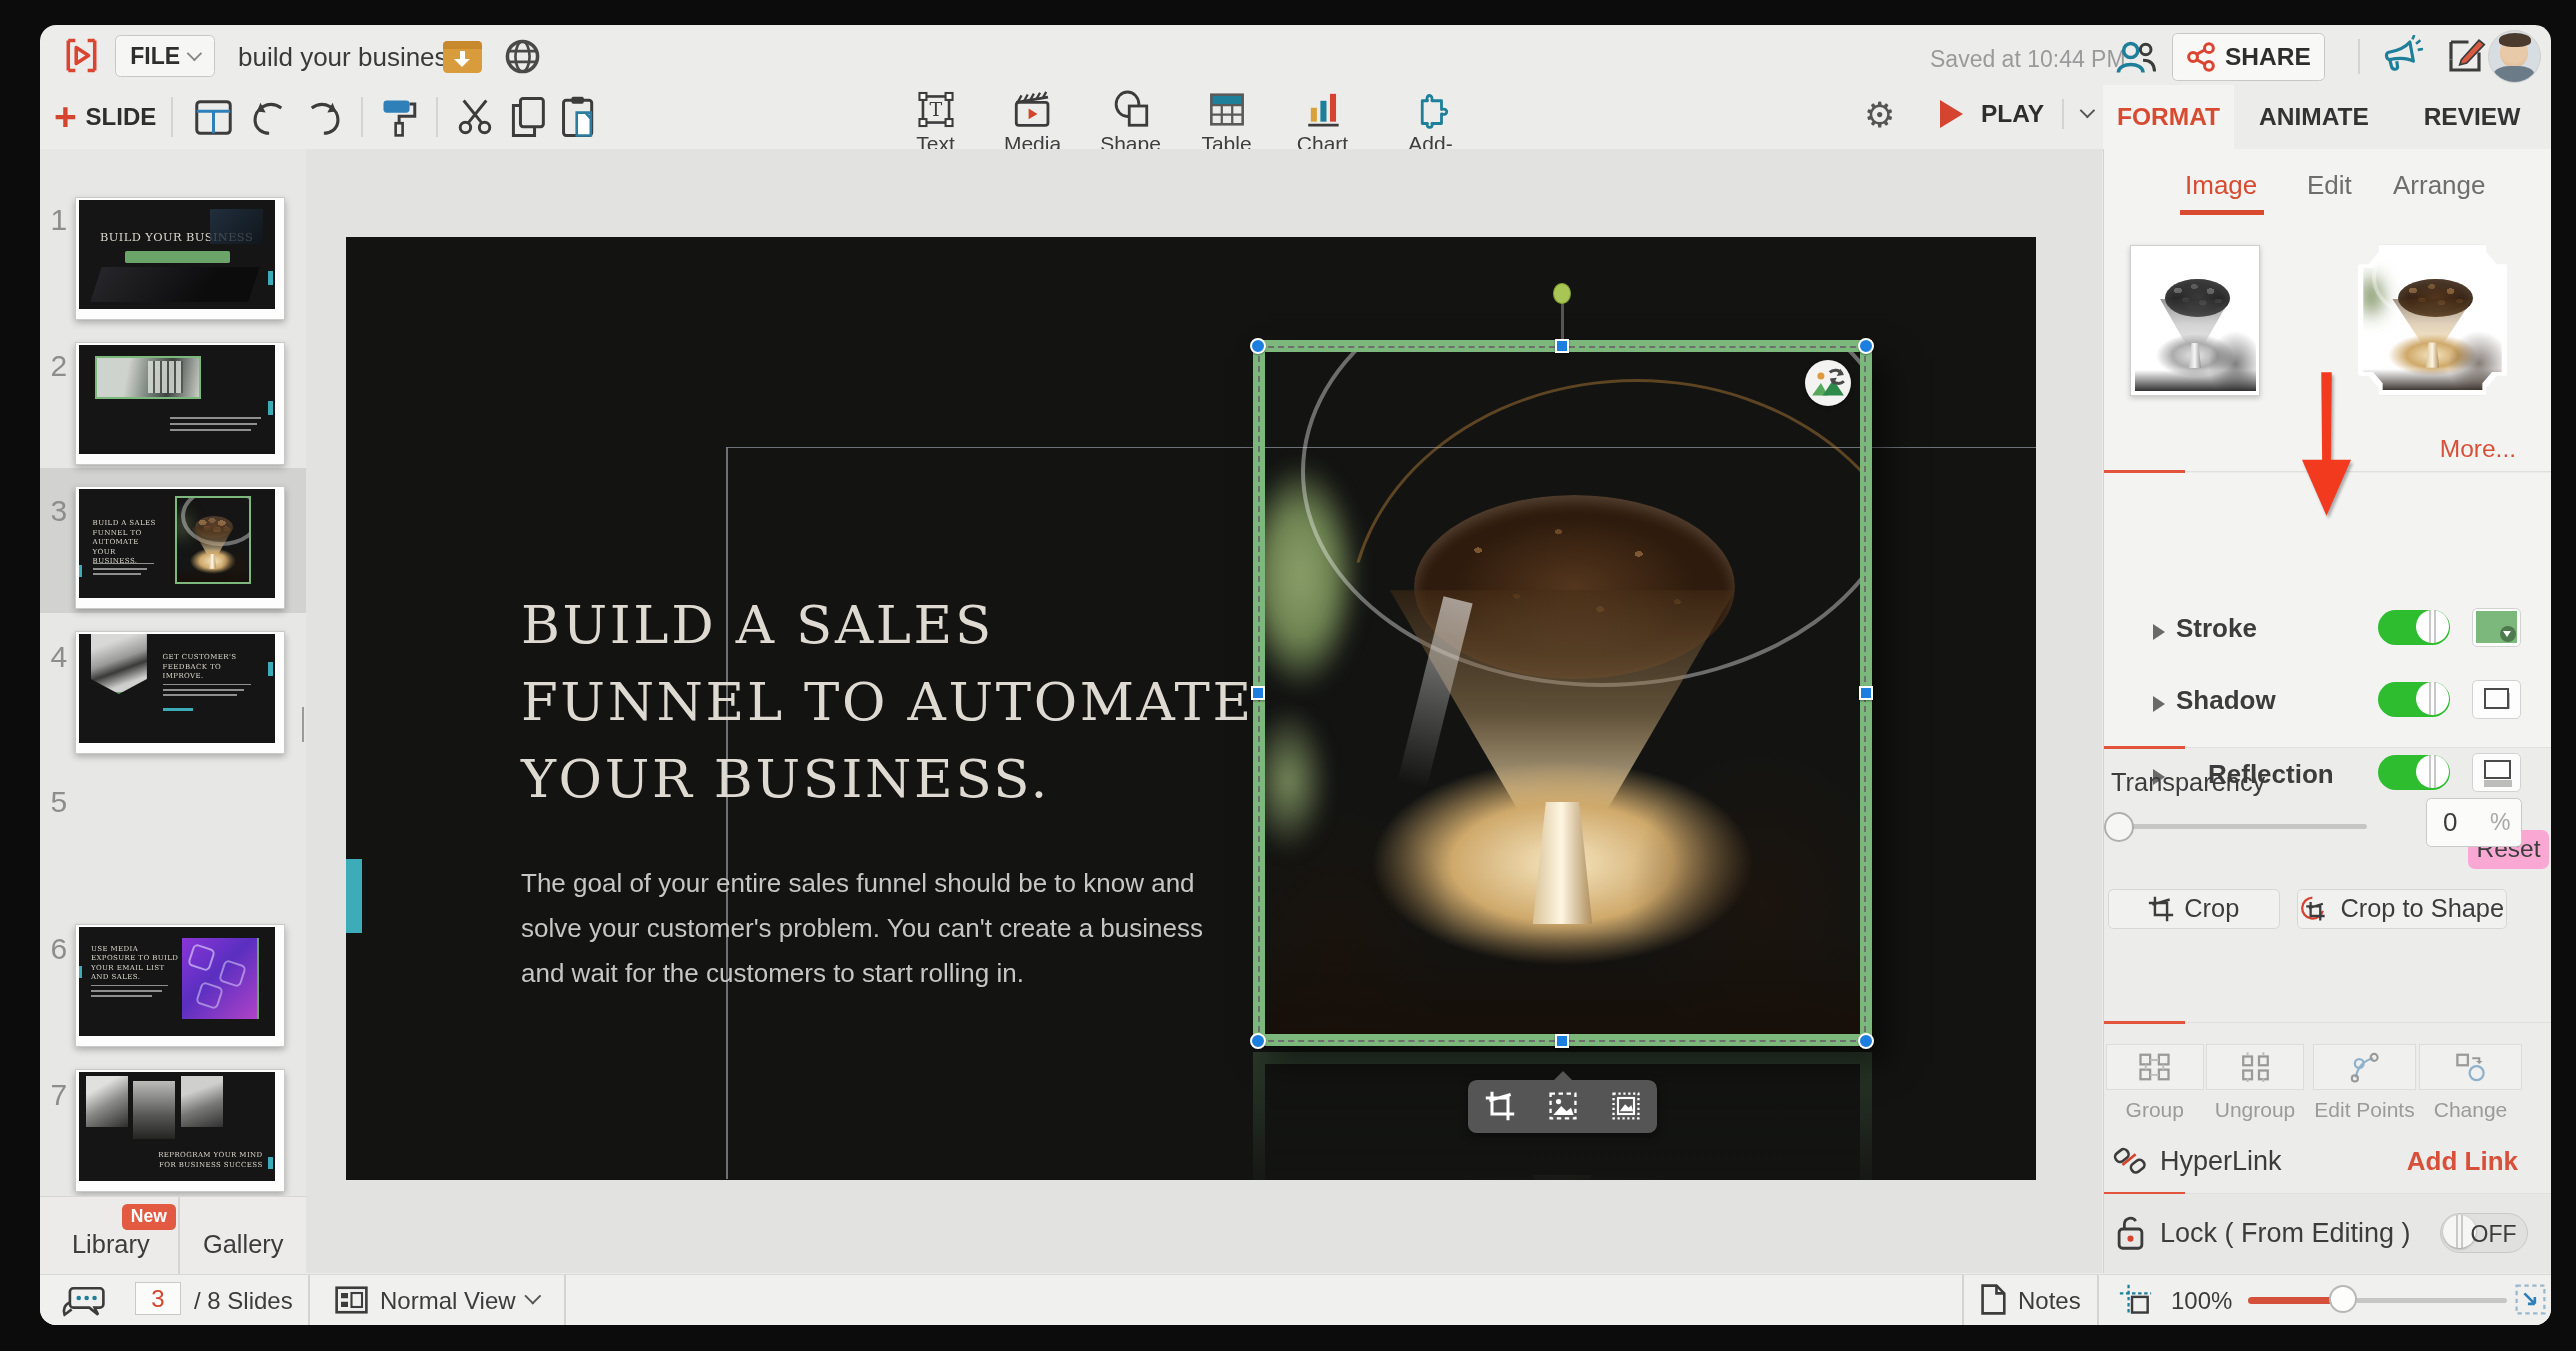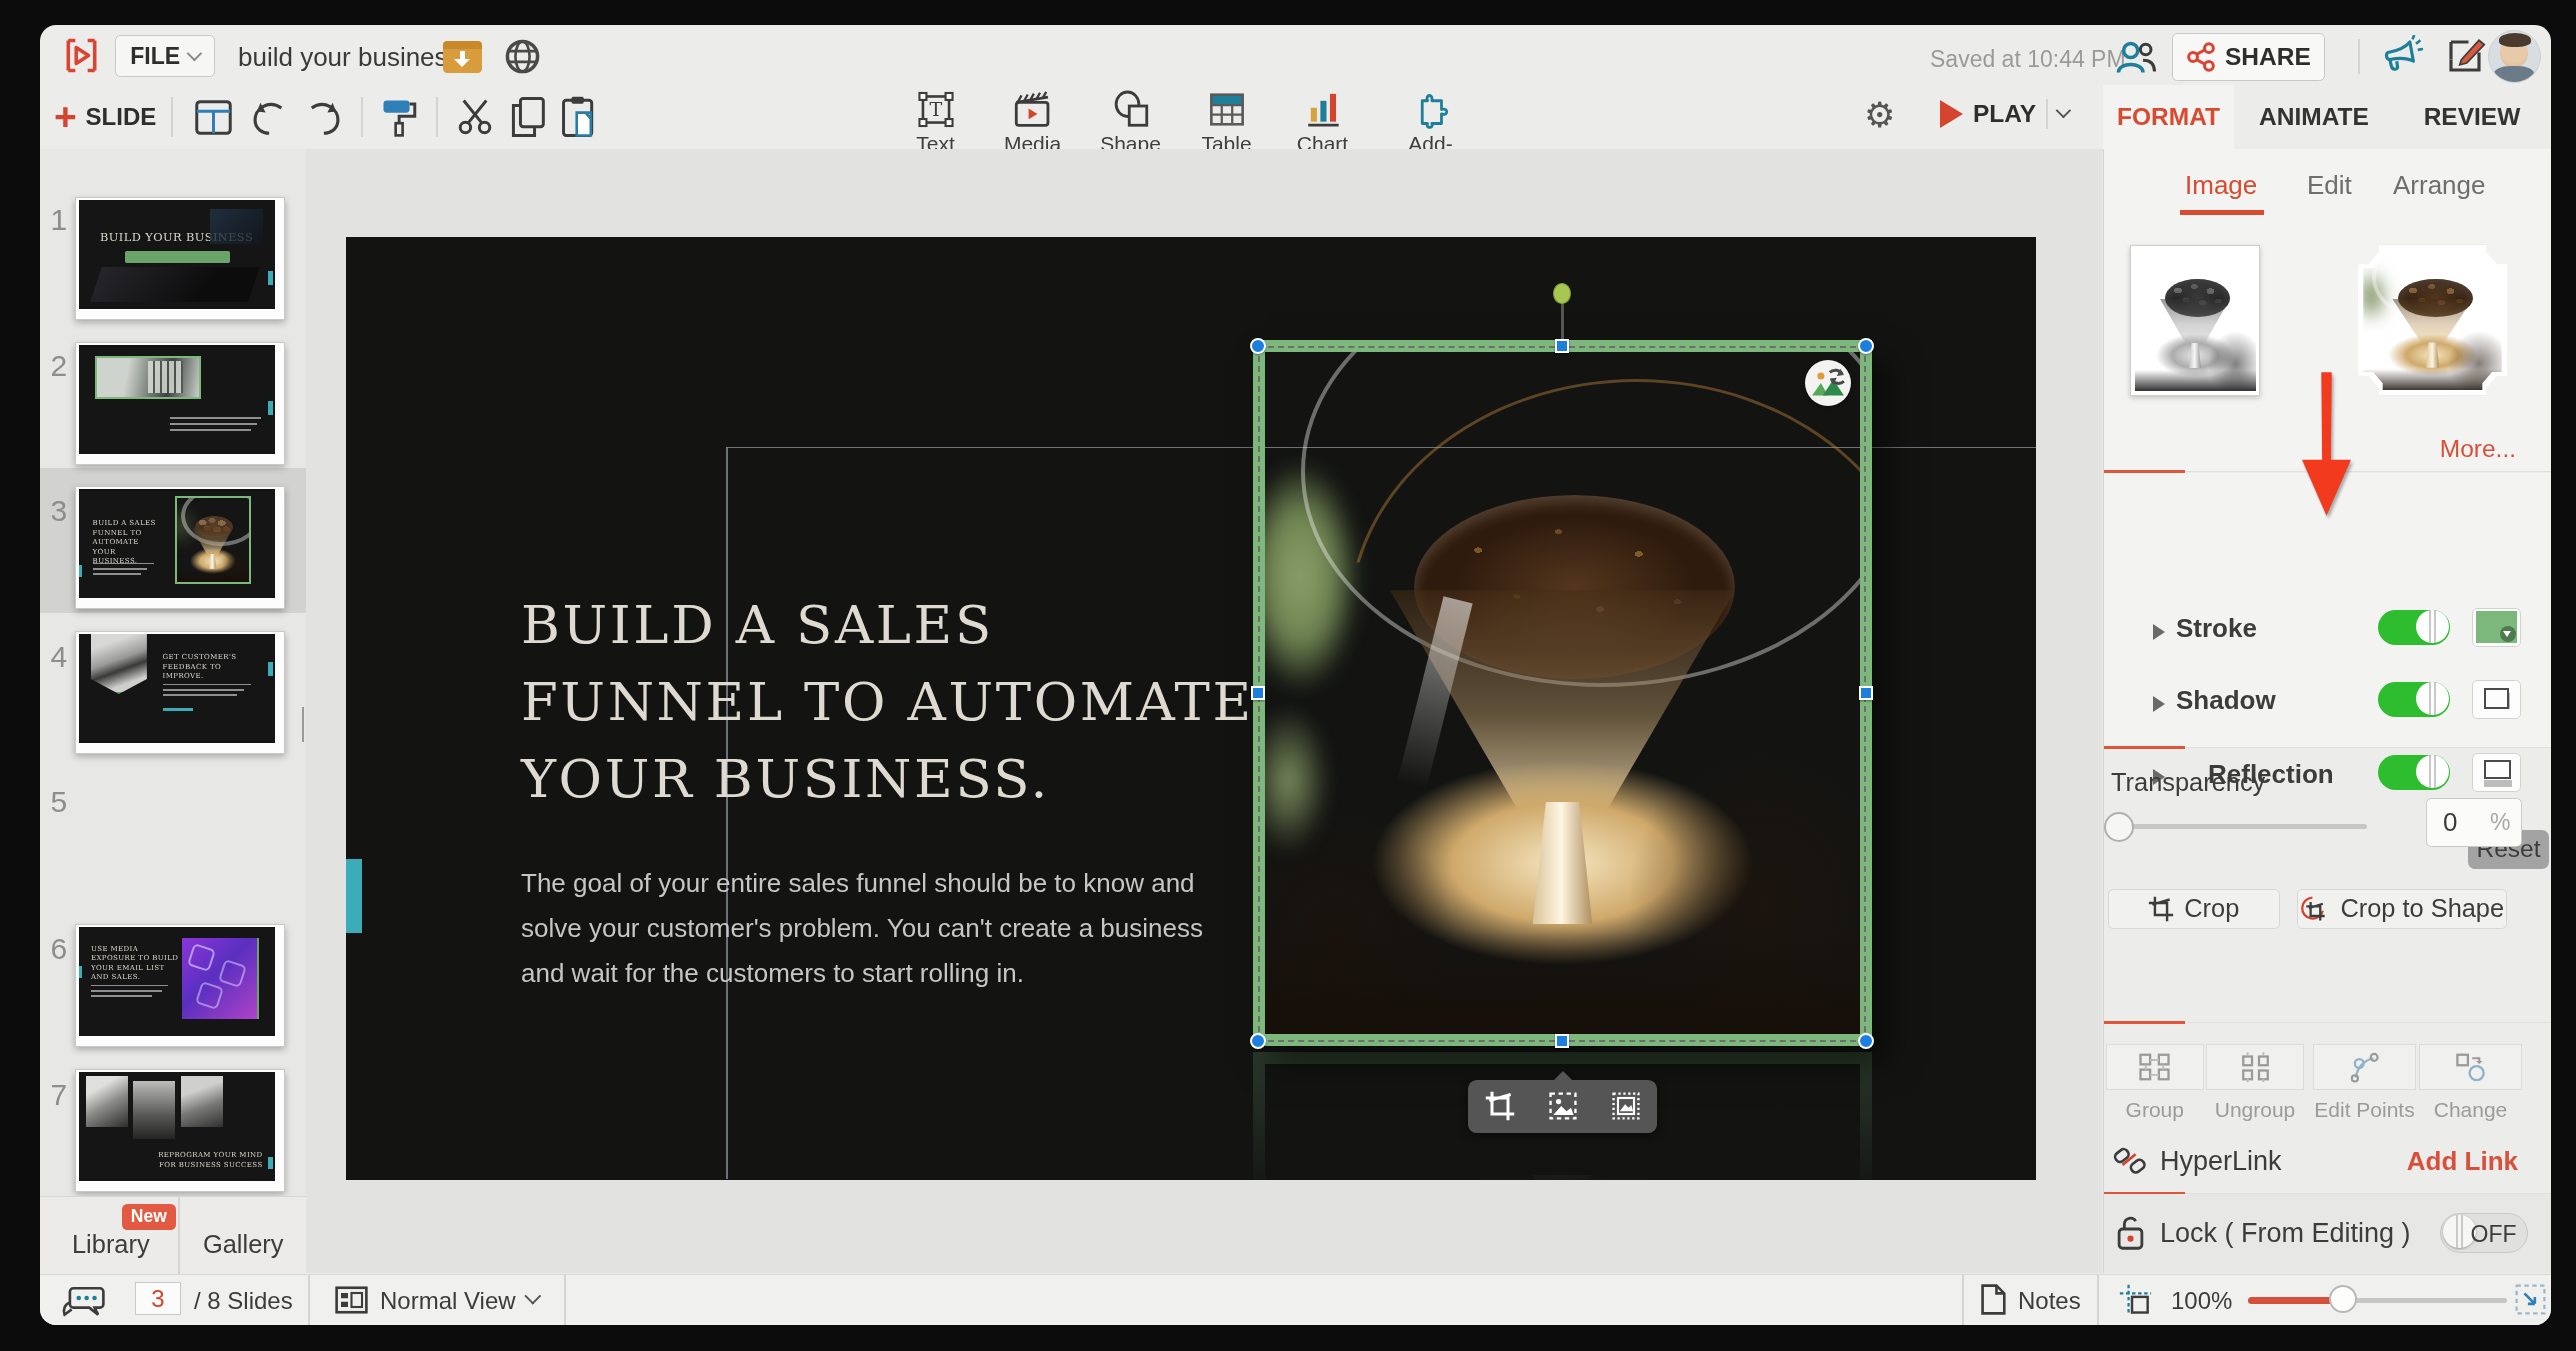--- a/index.html
+++ b/index.html
@@ -245,21 +245,21 @@
       <div class="tool-label">Chart</div>
     </div>
     <div class="abs" style="left:1351px;top:5.3px;width:79px;text-align:center;">
       <svg width="42" height="39" viewBox="0 0 48 44">
         <path d="M14 12 H20 C17 4 27 4 25 12 H36 V22 C44 19 44 30 36 27 V38 H25 C28 44 17 44 20 38 H14 Z" fill="none" stroke="#1d7f99" stroke-width="3.2" stroke-linejoin="round"></path>
       </svg>
       <div class="tool-label">Add-Ons</div>
     </div>
 
     <span class="abs" style="left:1824px;top:10.5px;font-size:35px;color:#555;">⚙</span>
-    <div class="abs" style="left:1900px;top:14px;display:flex;align-items:center;gap:10px;">
+    <div class="abs" style="left:1900px;top:14px;display:flex;align-items:center;gap:18px;">
       <span style="width:0;height:0;border-left:23px solid #d4442e;border-top:14px solid transparent;border-bottom:14px solid transparent;display:inline-block;"></span>
       <span style="font-size:24.5px;font-weight:bold;color:#2e2e2e;">PLAY</span>
       <span class="vdiv" style="position:static;height:30px;display:inline-block;"></span>
       <span class="chev" style="width:8.8px;height:8.8px;border-color:#555;"></span>
     </div>
 
     <div class="tab active" style="left:2063px;width:131px;">
       <span>FORMAT</span>
     </div>
     <div class="tab" style="left:2196px;width:156px;">
@@ -540,21 +540,21 @@
 
       <div class="abs" style="left:49px;top:296px;width:0;height:0;border-left:12.3px solid #6a6a6a;border-top:8px solid transparent;border-bottom:8px solid transparent;"></div>
       <div class="abs panel-label" style="left:72px;top:286px;margin-left:32px;">Reflection</div>
       <div class="toggle-on" style="left:274px;top:282px;">
           <div class="knob"></div>
         </div>
       <div class="prevbtn" style="left:368px;top:280px;">
         <div class="abs" style="left:11.4px;top:6.1px;width:23px;height:15px;background:#fdfdfd;border:2.6px solid #4a4a4a;"></div>
         <div class="abs" style="left:11.4px;top:26px;width:28px;height:7px;background:#bdbdbc;"></div>
       </div>
-      <div class="abs" style="left:364px;top:357px;width:81px;height:39px;background:#a3a3a3;border-radius:7px;display:flex;align-items:center;justify-content:center;font-size:24.5px;color:#3c3c3c;">
+      <div class="abs" style="left:364px;top:357px;width:81px;height:39px;background:#f9a8d4;border-radius:7px;display:flex;align-items:center;justify-content:center;font-size:24.5px;color:#3c3c3c;">
         <span>Reset</span>
       </div>
     </div>
     <div class="sect-divider" style="top:598px;"></div>
 
     <div class="abs" style="left:0;top:600px;width:449px;height:272px;">
       <div class="abs" style="left:7px;top:19px;font-size:25.4px;color:#3c3c3c;">Transparency</div>
       <div class="abs" style="left:8.8px;top:75px;width:254px;height:5.3px;background:#c6c6c5;border-radius:2.6px;"></div>
       <div class="abs" style="left:0px;top:63px;width:30px;height:30px;border-radius:50%;background:#f6f6f5;border:2.6px solid #b0b0af;box-sizing:border-box;"></div>
       <div class="abs" style="left:322px;top:49px;width:96px;height:49px;background:#fbfbfa;border:1.8px solid #c9c9c8;border-radius:5.3px;box-sizing:border-box;">

